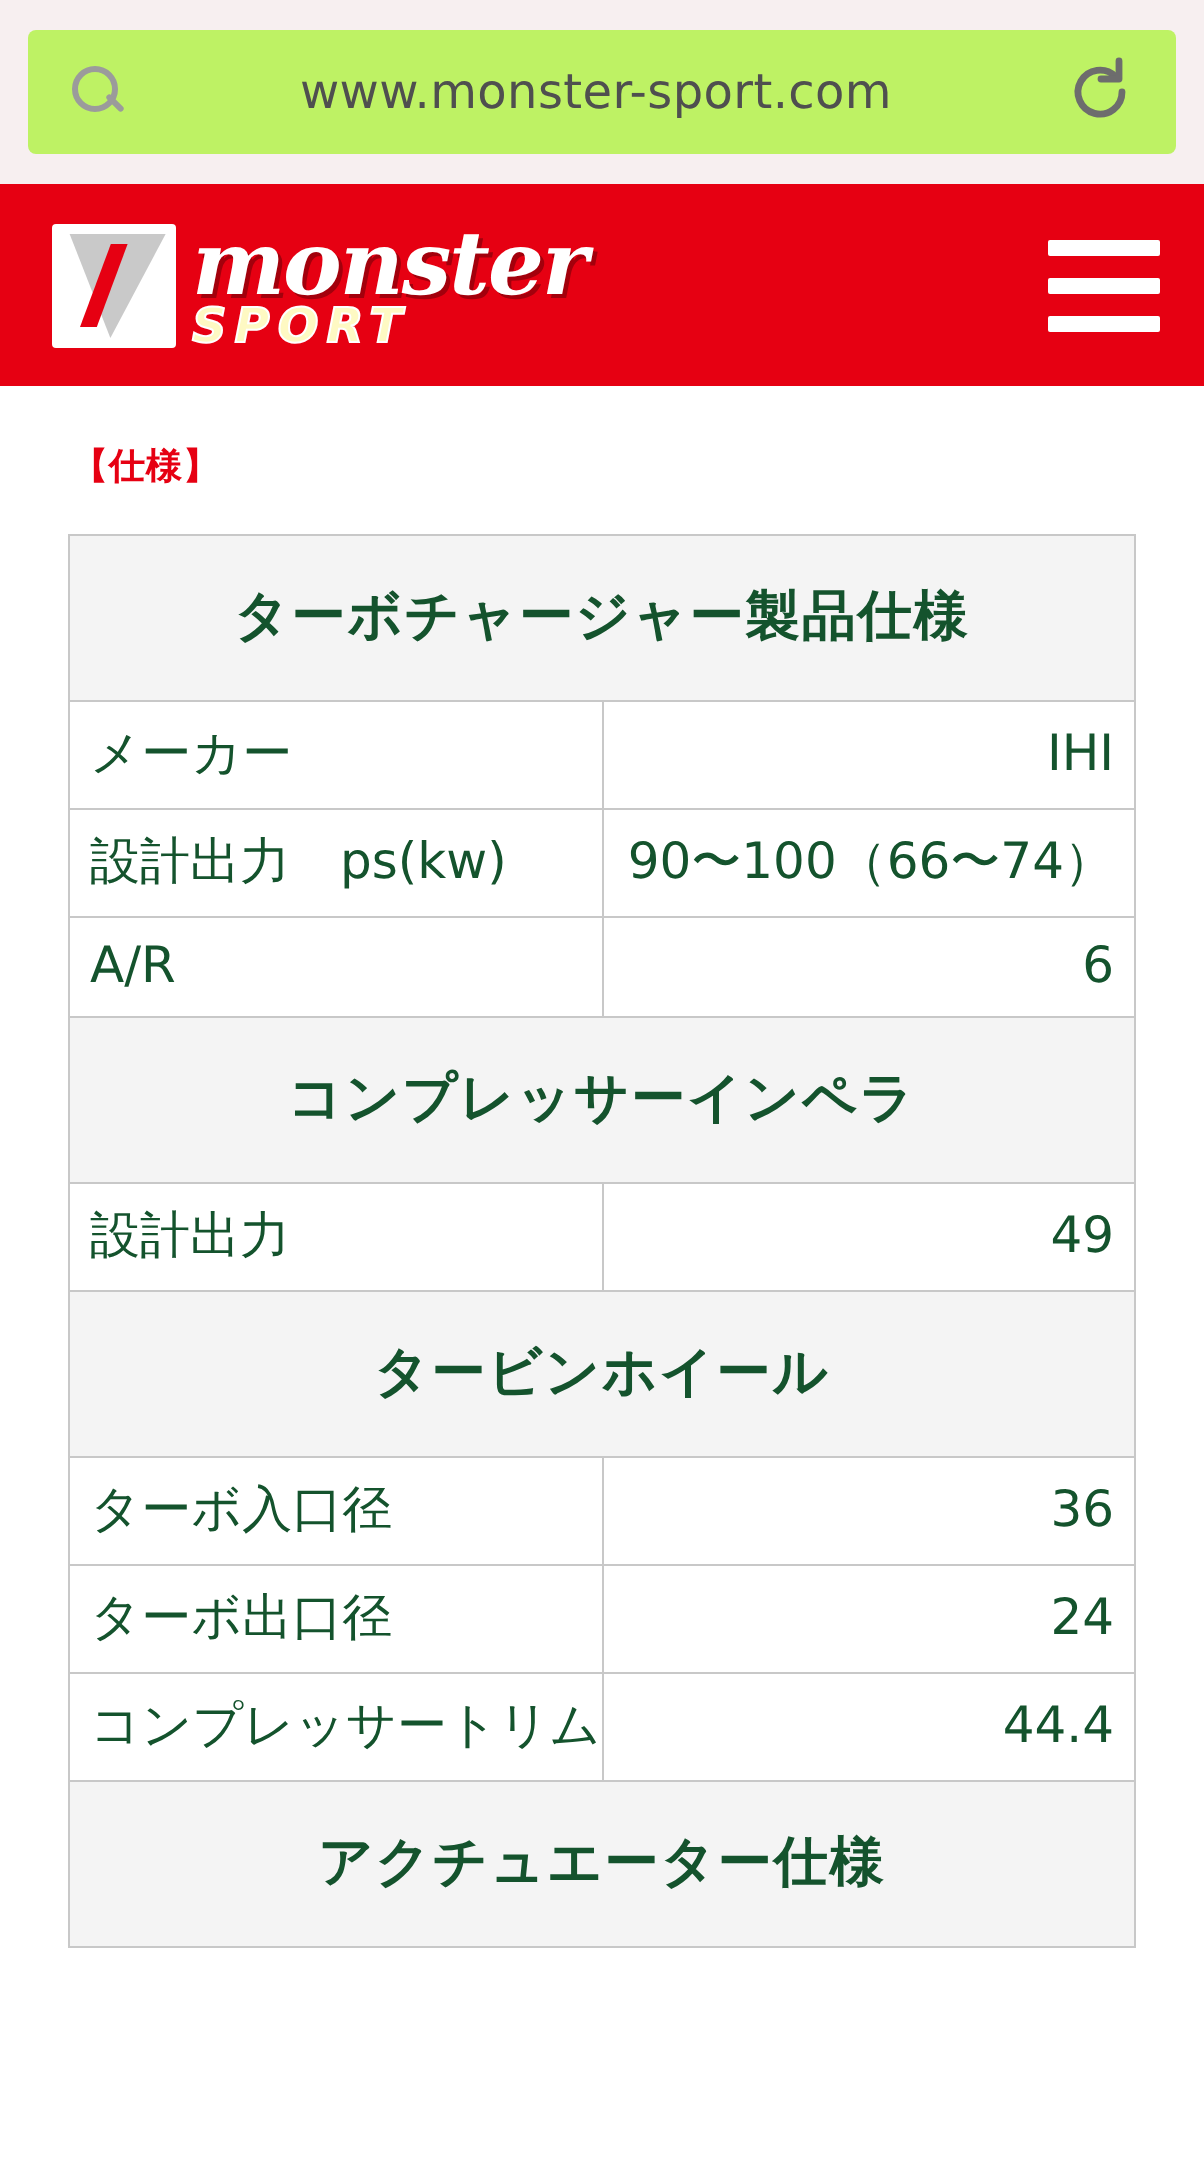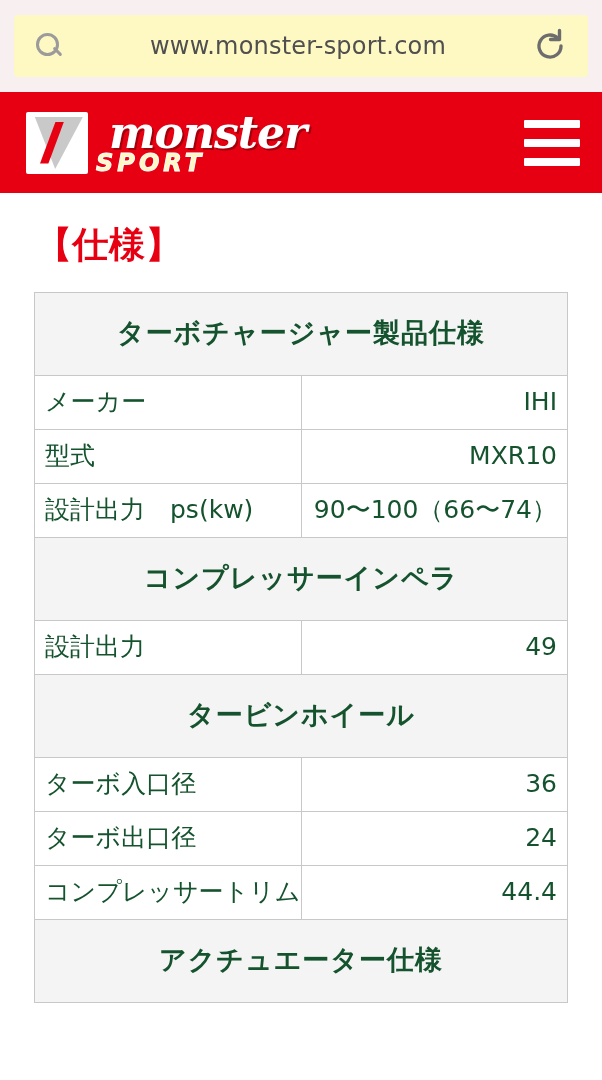--- a/index.html
+++ b/index.html
@@ -16,21 +16,21 @@
     width: 602px;
     height: 92px;
     background: #f7eff0;
     display: flex;
     align-items: center;
     padding: 0 14px;
   }
   .url-field {
     flex: 1;
     height: 62px;
-    background: #fef9c3;
+    background: #bef264;
     border-radius: 4px;
     display: flex;
     align-items: center;
     padding: 0 12px;
   }
   .search-icon {
     width: 34px;
     height: 34px;
     flex: 0 0 34px;
     position: relative;
@@ -119,21 +119,20 @@
     line-height: 1;
   }
   .logo-word-main {
     font-family: "DejaVu Serif", "Liberation Serif", serif;
     font-style: italic;
     font-weight: bold;
     font-size: 44px;
     color: #ffffff;
     letter-spacing: -1px;
     text-shadow: 2px 2px 0 #a3000c;
-    margin-left: 13px;
   }
   .logo-word-sub {
     font-family: "DejaVu Sans", "Liberation Sans", sans-serif;
     font-style: italic;
     font-weight: bold;
     font-size: 24px;
     color: #fef9c3;
     -webkit-text-stroke: 1px #ffffff;
     letter-spacing: 4px;
     margin-top: -4px;
@@ -152,21 +151,21 @@
     height: 8px;
     background: #ffffff;
     border-radius: 1px;
   }
 
   
   .content {
     padding: 0 34px;
   }
   .section-title {
-    font-size: 36px;
+    font-size: 18px;
     font-weight: bold;
     color: #e60012;
     margin: 28px 0 22px 2px;
     letter-spacing: 0.5px;
   }
 
   table.spec {
     width: 100%;
     border-collapse: collapse;
     table-layout: fixed;
@@ -228,26 +227,26 @@
   <table class="spec">
     <tbody>
         <tr class="group">
           <td colspan="2">ターボチャージャー製品仕様</td>
         </tr>
         <tr>
           <td class="label">メーカー</td>
           <td class="value">IHI</td>
         </tr>
         <tr>
-          <td class="label">型式</td>
-          <td class="value">MXR10</td>
-        </tr>
-        <tr>
           <td class="label">設計出力　ps(kw)</td>
           <td class="value">90〜100（66〜74）</td>
+        </tr>
+        <tr>
+          <td class="label">A/R</td>
+          <td class="value">6</td>
         </tr>
         <tr class="group">
           <td colspan="2">コンプレッサーインペラ</td>
         </tr>
         <tr>
           <td class="label">設計出力</td>
           <td class="value">49</td>
         </tr>
         <tr class="group">
           <td colspan="2">タービンホイール</td>

